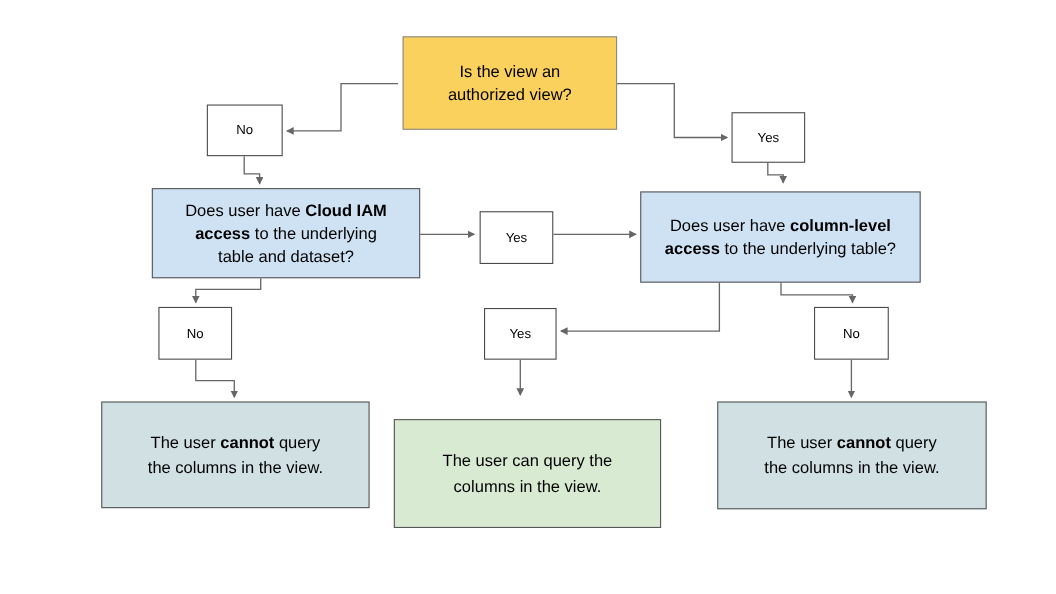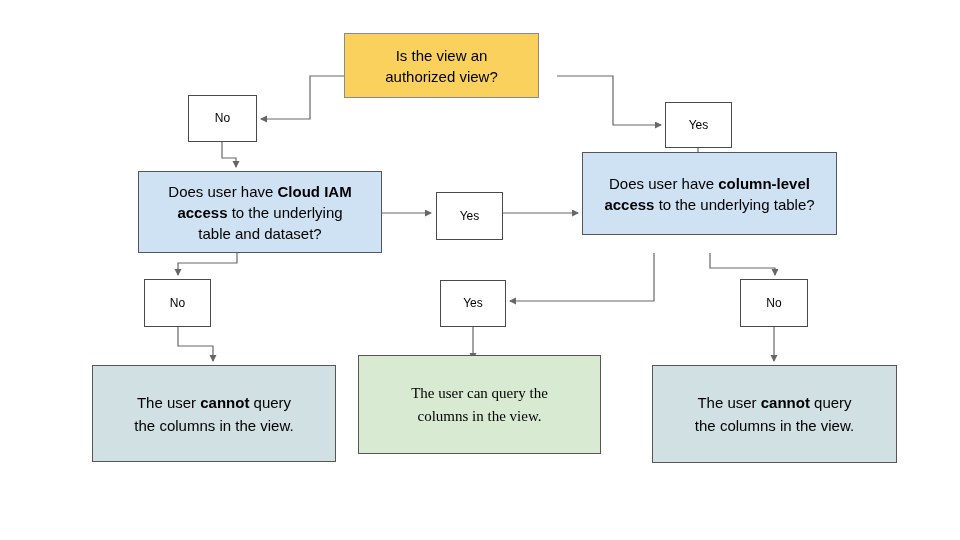--- a/index.html
+++ b/index.html
@@ -71,61 +71,61 @@
       <polyline points="503,213 578,213" marker-end="url(#arrow)"></polyline>
       <polyline points="237,253 237,263 178,263 178,275" marker-end="url(#arrow)"></polyline>
       <polyline points="178,327 178,346 213,346 213,361" marker-end="url(#arrow)"></polyline>
       <polyline points="654,253 654,301 510,301" marker-end="url(#arrow)"></polyline>
       <polyline points="710,253 710,268 775,268 775,275" marker-end="url(#arrow)"></polyline>
       <polyline points="473,327 473,359" marker-end="url(#arrow)"></polyline>
       <polyline points="774,327 774,361" marker-end="url(#arrow)"></polyline>
     </g>
   </svg>
 
-  <div class="node root" style="left: 344px; top: 33px; width: 195px; height: 65px; background-color: rgb(251, 209, 94);">
+  <div class="node root" style="left: 366px; top: 33px; width: 195px; height: 85px; background-color: rgb(251, 209, 94);">
     <span class="txt" style="max-width:142px;">Is the view an authorized view?</span>
   </div>
 
   <div class="node label-box" style="left:188px; top:95px; width:69px; height:47px;">
     <span class="txt">No</span>
   </div>
 
   <div class="node label-box" style="left:665px; top:102px; width:67px; height:46px;">
     <span class="txt">Yes</span>
   </div>
 
   <div class="node decision" style="left: 114px; top: 171px; width: 244px; height: 82px; background-color: rgb(207, 226, 243); margin-left: 24px;">
     <span class="txt" style="max-width:200px;"><span>Does user have </span><b>Cloud IAM access</b><span> to the underlying table and dataset?</span></span>
   </div>
 
   <div class="node label-box" style="left:436px; top:192px; width:67px; height:48px;">
     <span class="txt">Yes</span>
   </div>
 
-  <div class="node decision" style="left: 582px; top: 152px; width: 255px; height: 83px; background-color: rgb(207, 226, 243);">
+  <div class="node decision" style="left: 582px; top: 174px; width: 255px; height: 83px; background-color: rgb(207, 226, 243);">
     <span class="txt" style="max-width:224px;"><span>Does user have </span><b>column-level access</b><span> to the underlying table?</span></span>
   </div>
 
   <div class="node label-box" style="left:144px; top:279px; width:67px; height:48px;">
     <span class="txt">No</span>
   </div>
 
   <div class="node label-box" style="left:440px; top:280px; width:66px; height:47px;">
     <span class="txt">Yes</span>
   </div>
 
   <div class="node label-box" style="left:740px; top:279px; width:68px; height:48px;">
     <span class="txt">No</span>
   </div>
 
   <div class="node outcome" style="left: 92px; top: 365px; width: 244px; height: 97px; background-color: rgb(208, 224, 227);">
     <span class="txt" style="max-width:174px;"><span>The user </span><b>cannot</b><span> query the columns in the view.</span></span>
   </div>
 
-  <div class="node outcome" style="left: 358px; top: 355px; width: 243px; height: 99px; background-color: rgb(217, 234, 211); font-family: Liberation Serif, serif;">
+  <div class="node outcome" style="left: 358px; top: 381px; width: 243px; height: 99px; background-color: rgb(217, 234, 211);">
     <span class="txt" style="max-width:180px;">The user can query the columns in the view.</span>
   </div>
 
   <div class="node outcome" style="left: 652px; top: 365px; width: 245px; height: 98px; background-color: rgb(208, 224, 227);">
     <span class="txt" style="max-width:174px;"><span>The user </span><b>cannot</b><span> query the columns in the view.</span></span>
   </div>
 
 </div>
 
 </body></html>

